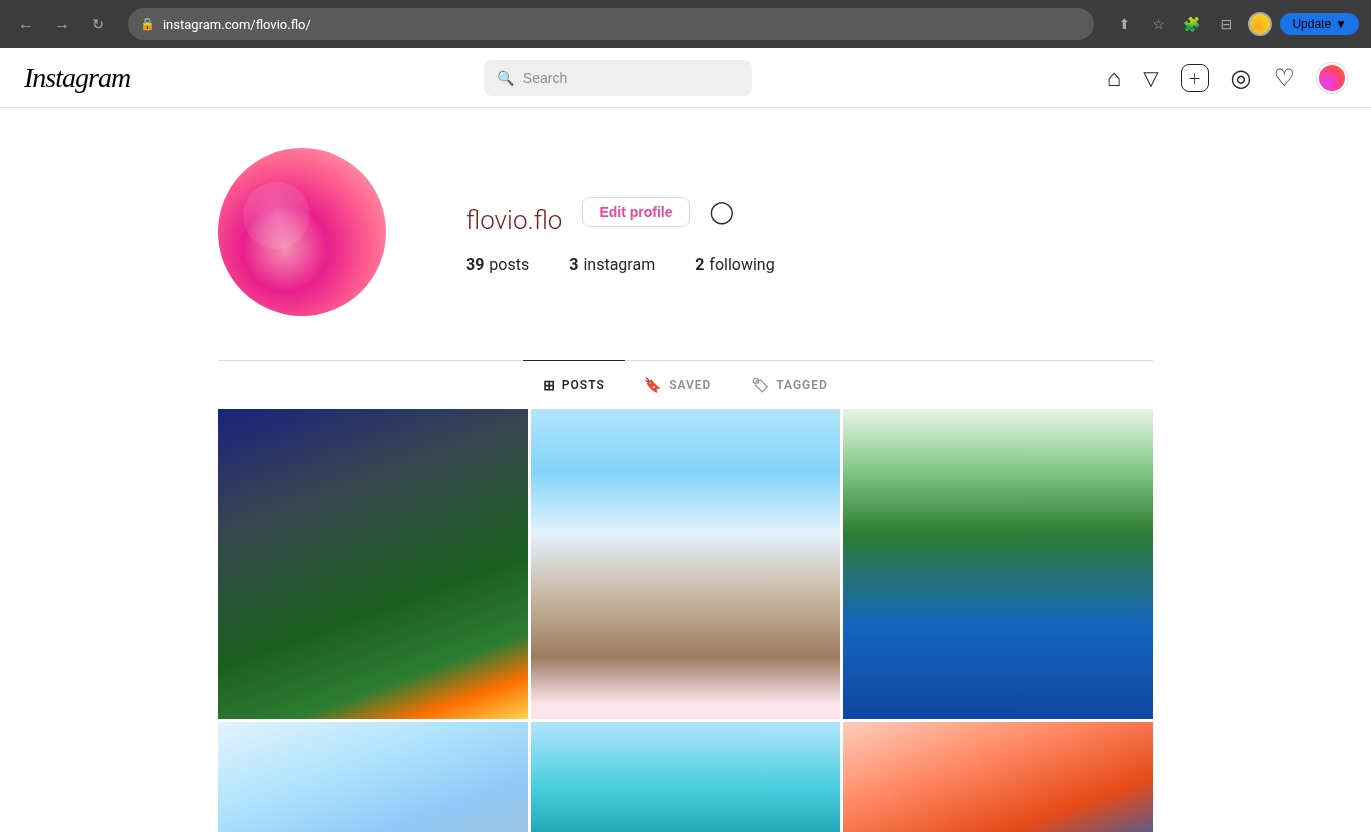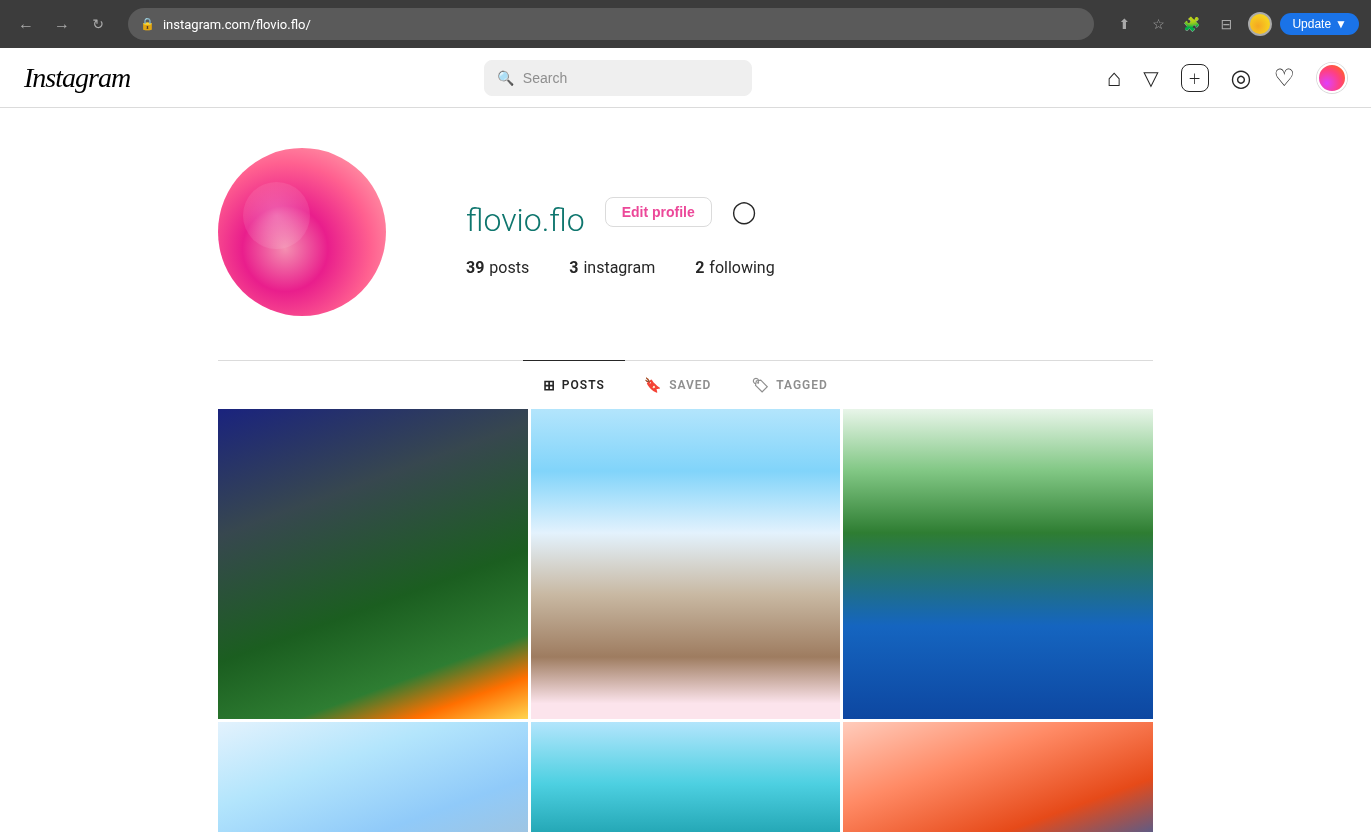--- a/index.html
+++ b/index.html
@@ -45,21 +45,21 @@
       display: flex; align-items: center; gap: 6px;
     }
     .browser-action-btn {
       width: 28px; height: 28px;
       background: none; border: none;
       color: #aaa; font-size: 14px;
       cursor: pointer; display: flex; align-items: center; justify-content: center;
     }
     .update-btn {
       background: #1a73e8;
-      color: #ffffff;
+      color: #000000;
       border: none;
       border-radius: 20px;
       padding: 4px 12px;
       font-size: 12px;
       cursor: pointer;
       display: flex; align-items: center; gap: 4px;
     }
     .avatar-small {
       width: 24px; height: 24px;
       border-radius: 50%;
@@ -161,23 +161,23 @@
       border-radius: 50%;
     }
     .profile-info { flex: 1; }
     .profile-top {
       display: flex;
       align-items: center;
       gap: 20px;
       margin-bottom: 22px;
     }
     .profile-username {
-      font-size: 32px;
+      font-size: 26px;
       font-weight: 300;
-      color: #0f766e;
+      color: #7f1d1d;
       line-height: 1;
       margin-top: 16px;
     }
     .edit-profile-btn {
       background: #fff;
       border: 1px solid #dbdbdb;
       border-radius: 8px;
       padding: 6px 16px;
       font-size: 14px;
       font-weight: 600;

